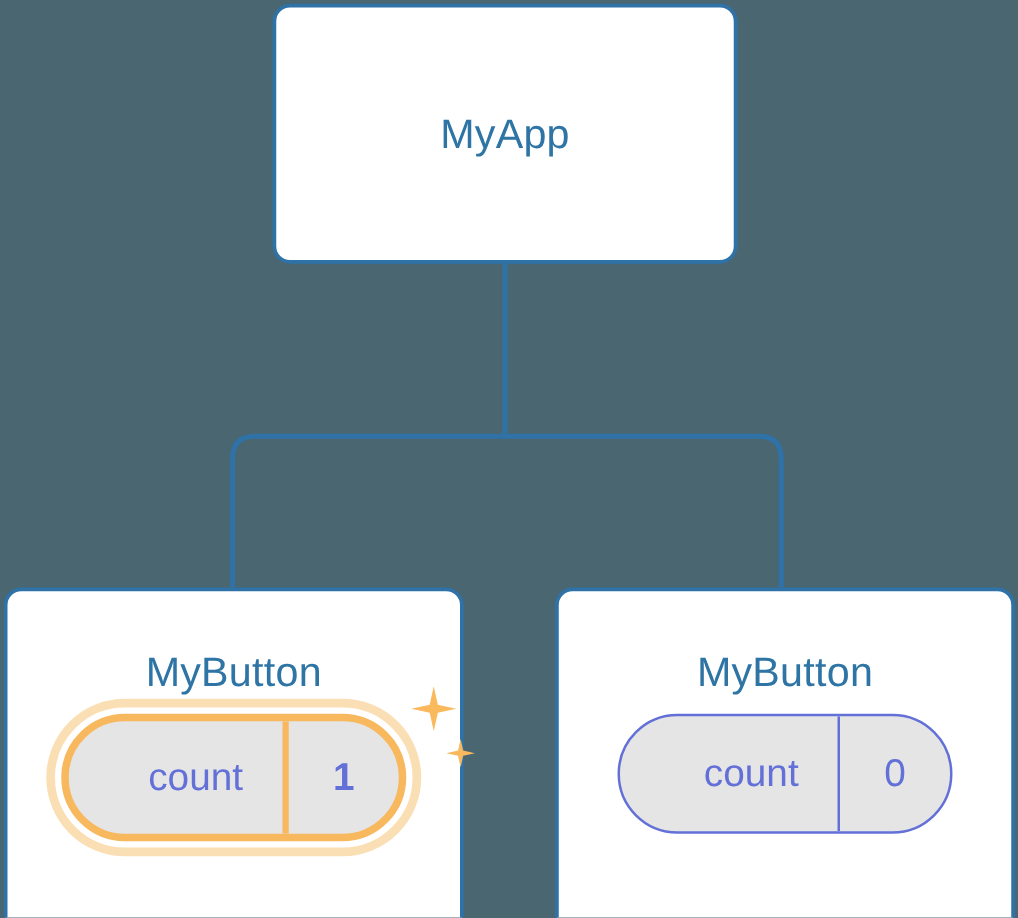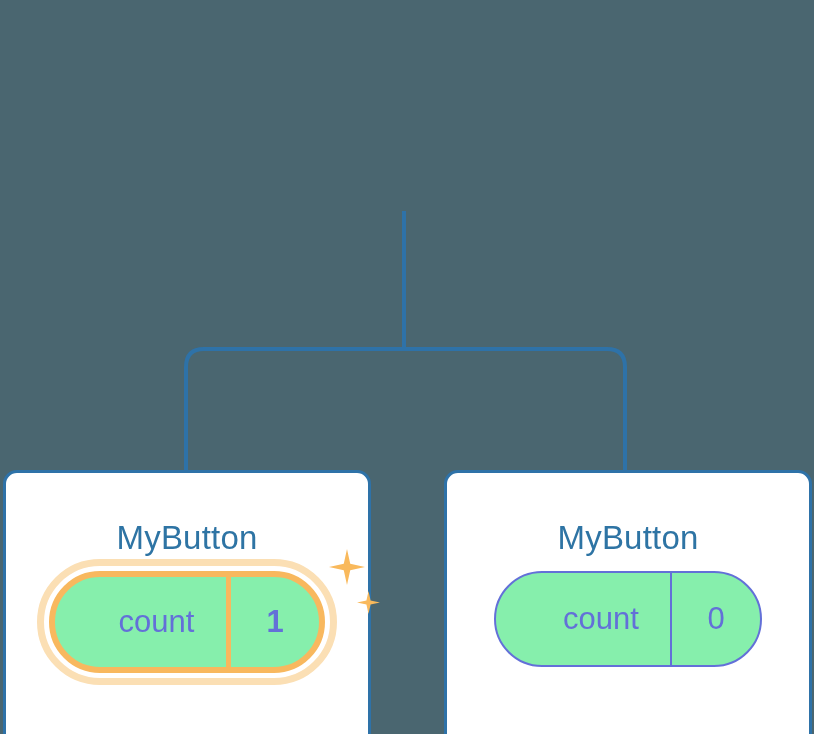--- a/index.html
+++ b/index.html
@@ -90,21 +90,21 @@
     align-items: center;
     justify-content: center;
   }
 
   .pill {
     position: relative;
     display: flex;
     align-items: stretch;
     box-sizing: border-box;
     border-radius: 999px;
-    background: #86efac;
+    background: #e5e5e5;
     overflow: hidden;
   }
 
   .pill-cell {
     display: flex;
     align-items: center;
     justify-content: center;
     box-sizing: border-box;
     white-space: nowrap;
   }
@@ -205,20 +205,23 @@
 
 <div id="stage">
 
   <svg id="connectors" viewBox="0 0 814 734" width="814" height="734" fill="none">
 
     <path d="M 404 211 L 404 349" stroke="#2e72a8" stroke-width="4" stroke-linecap="butt"></path>
 
     <path d="M 186 470 L 186 367 Q 186 349 204 349 L 607 349 Q 625 349 625 367 L 625 470" stroke="#2e72a8" stroke-width="4" stroke-linejoin="round"></path>
   </svg>
 
+  <div class="node" id="node-root">
+    <div class="node-title">MyApp</div>
+  </div>
 
   <div class="node node-child" id="node-child-0">
     <div class="node-title">MyButton</div>
 
     <div class="pill-wrap">
       <div class="pill-glow"></div>
 
       <div class="pill highlight">
         <div class="pill-cell pill-key">count</div>
         <div class="pill-div"></div>

